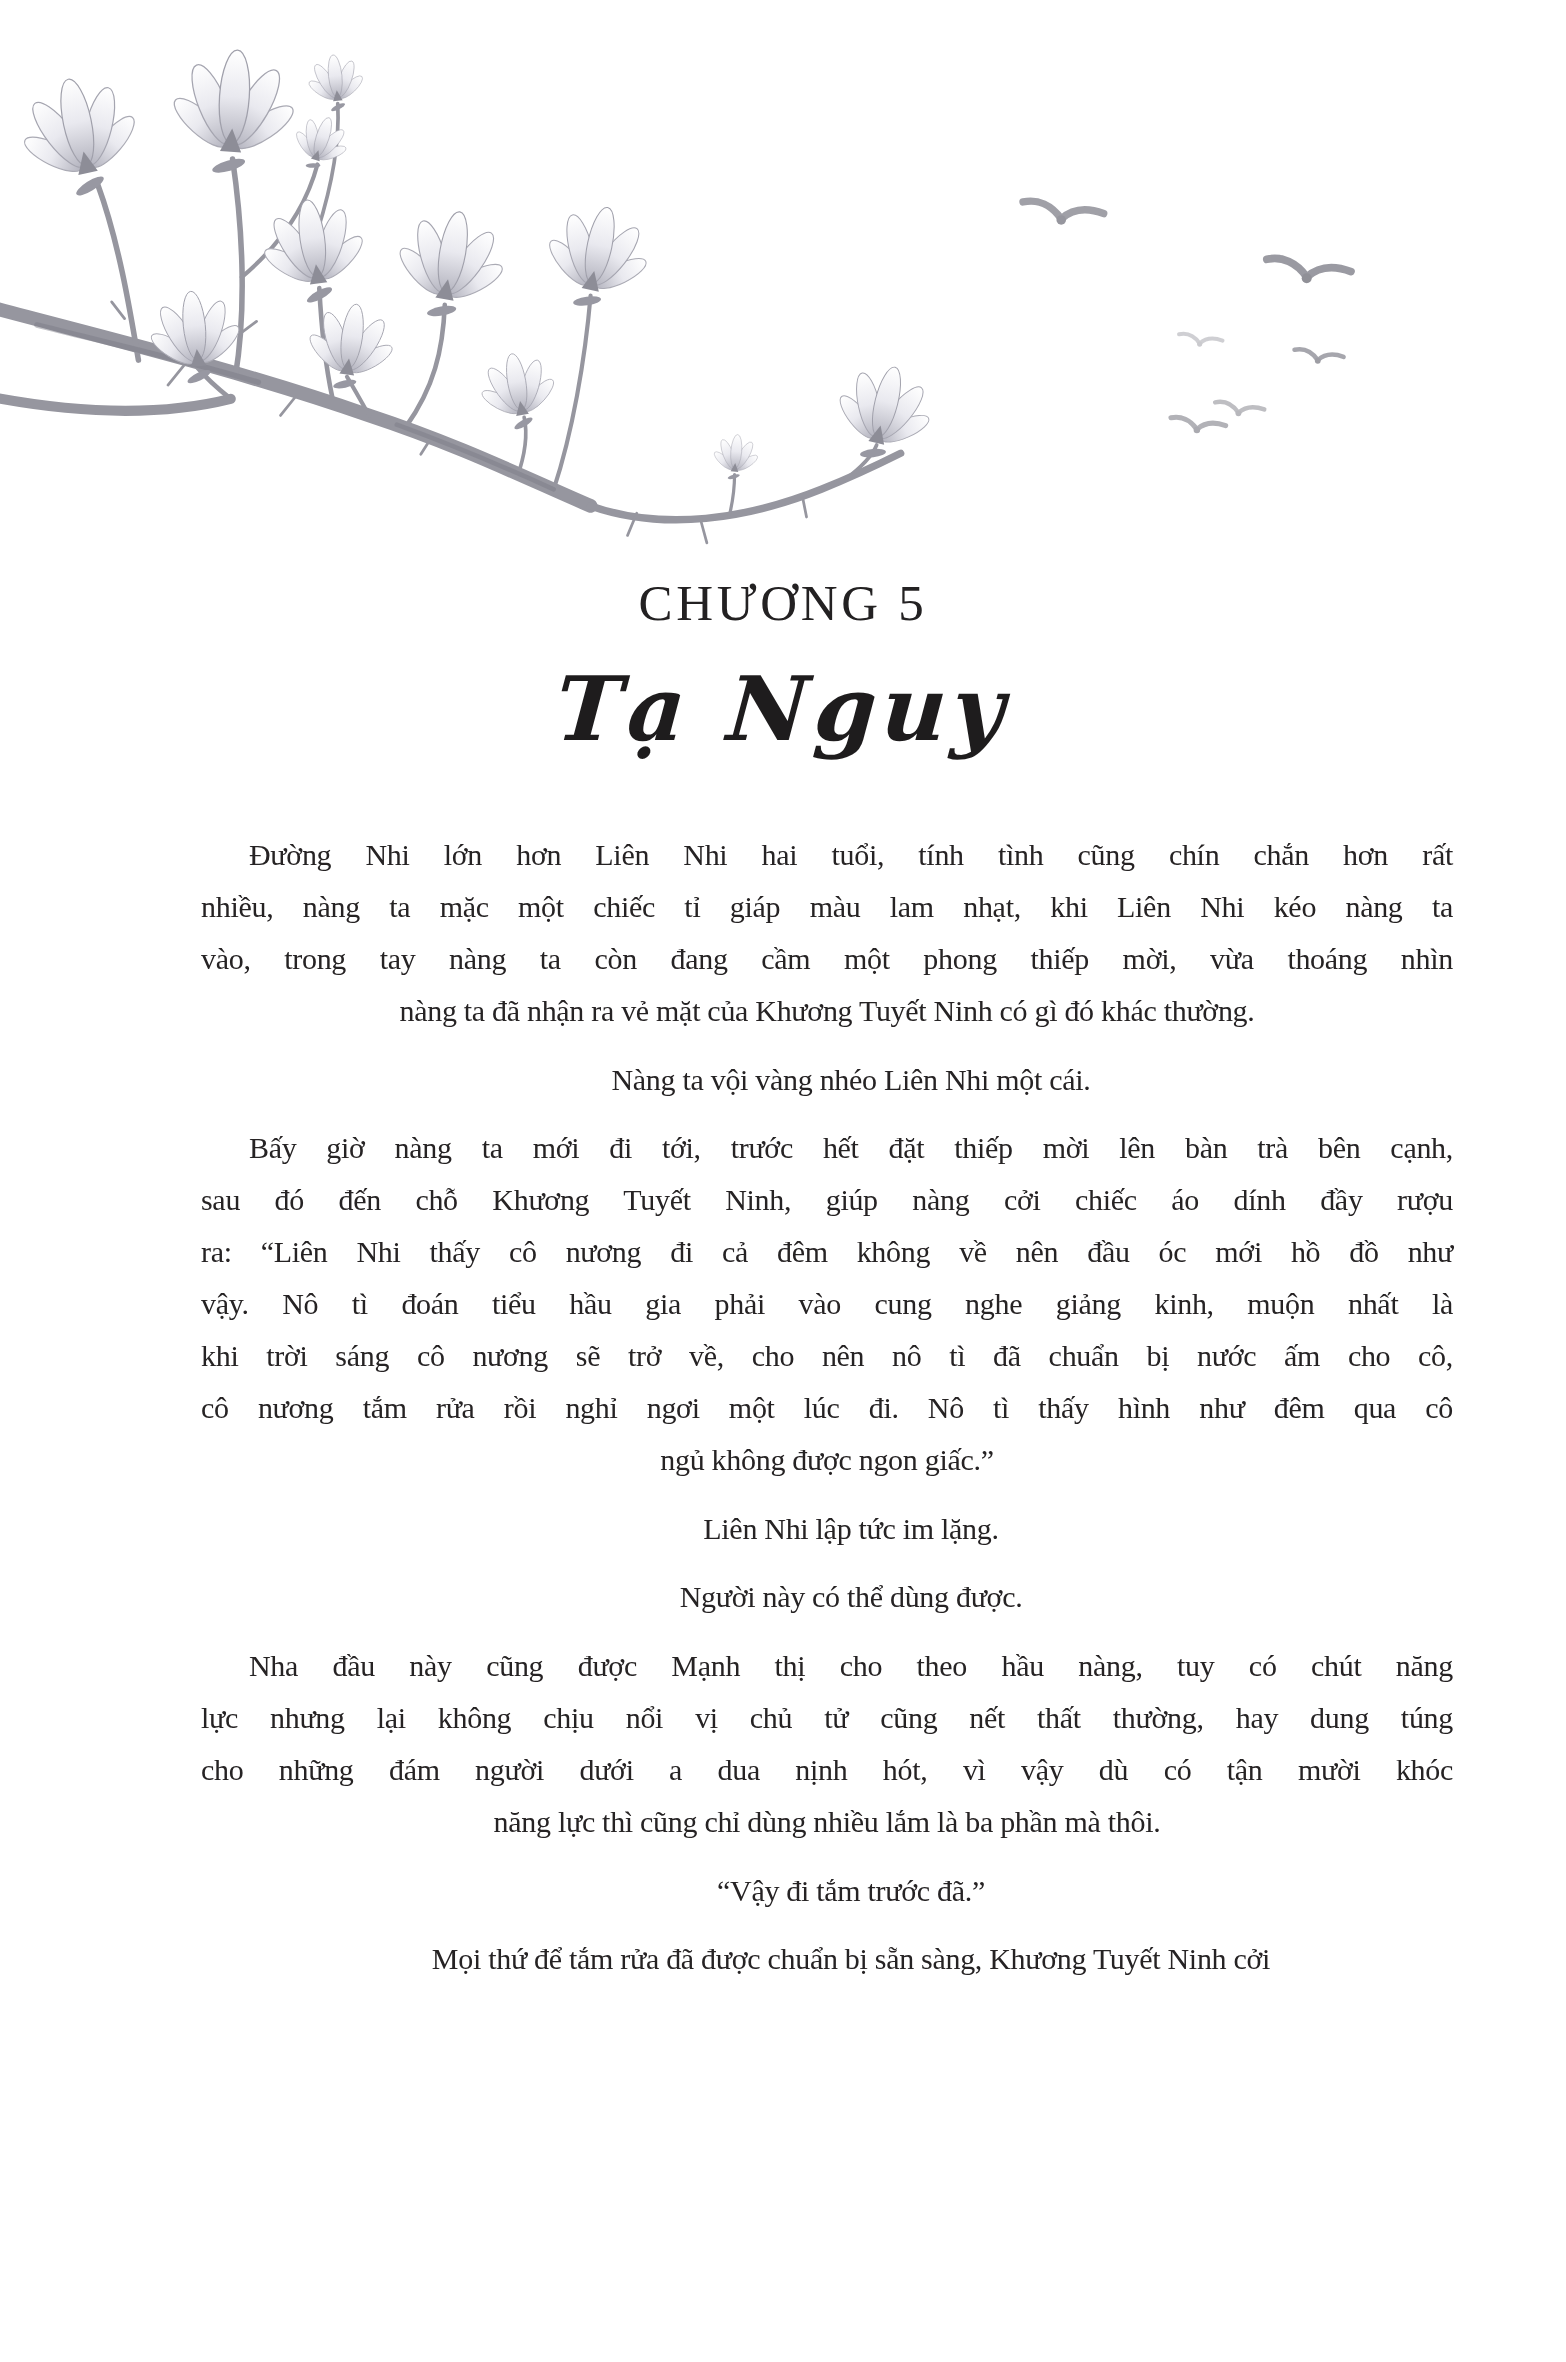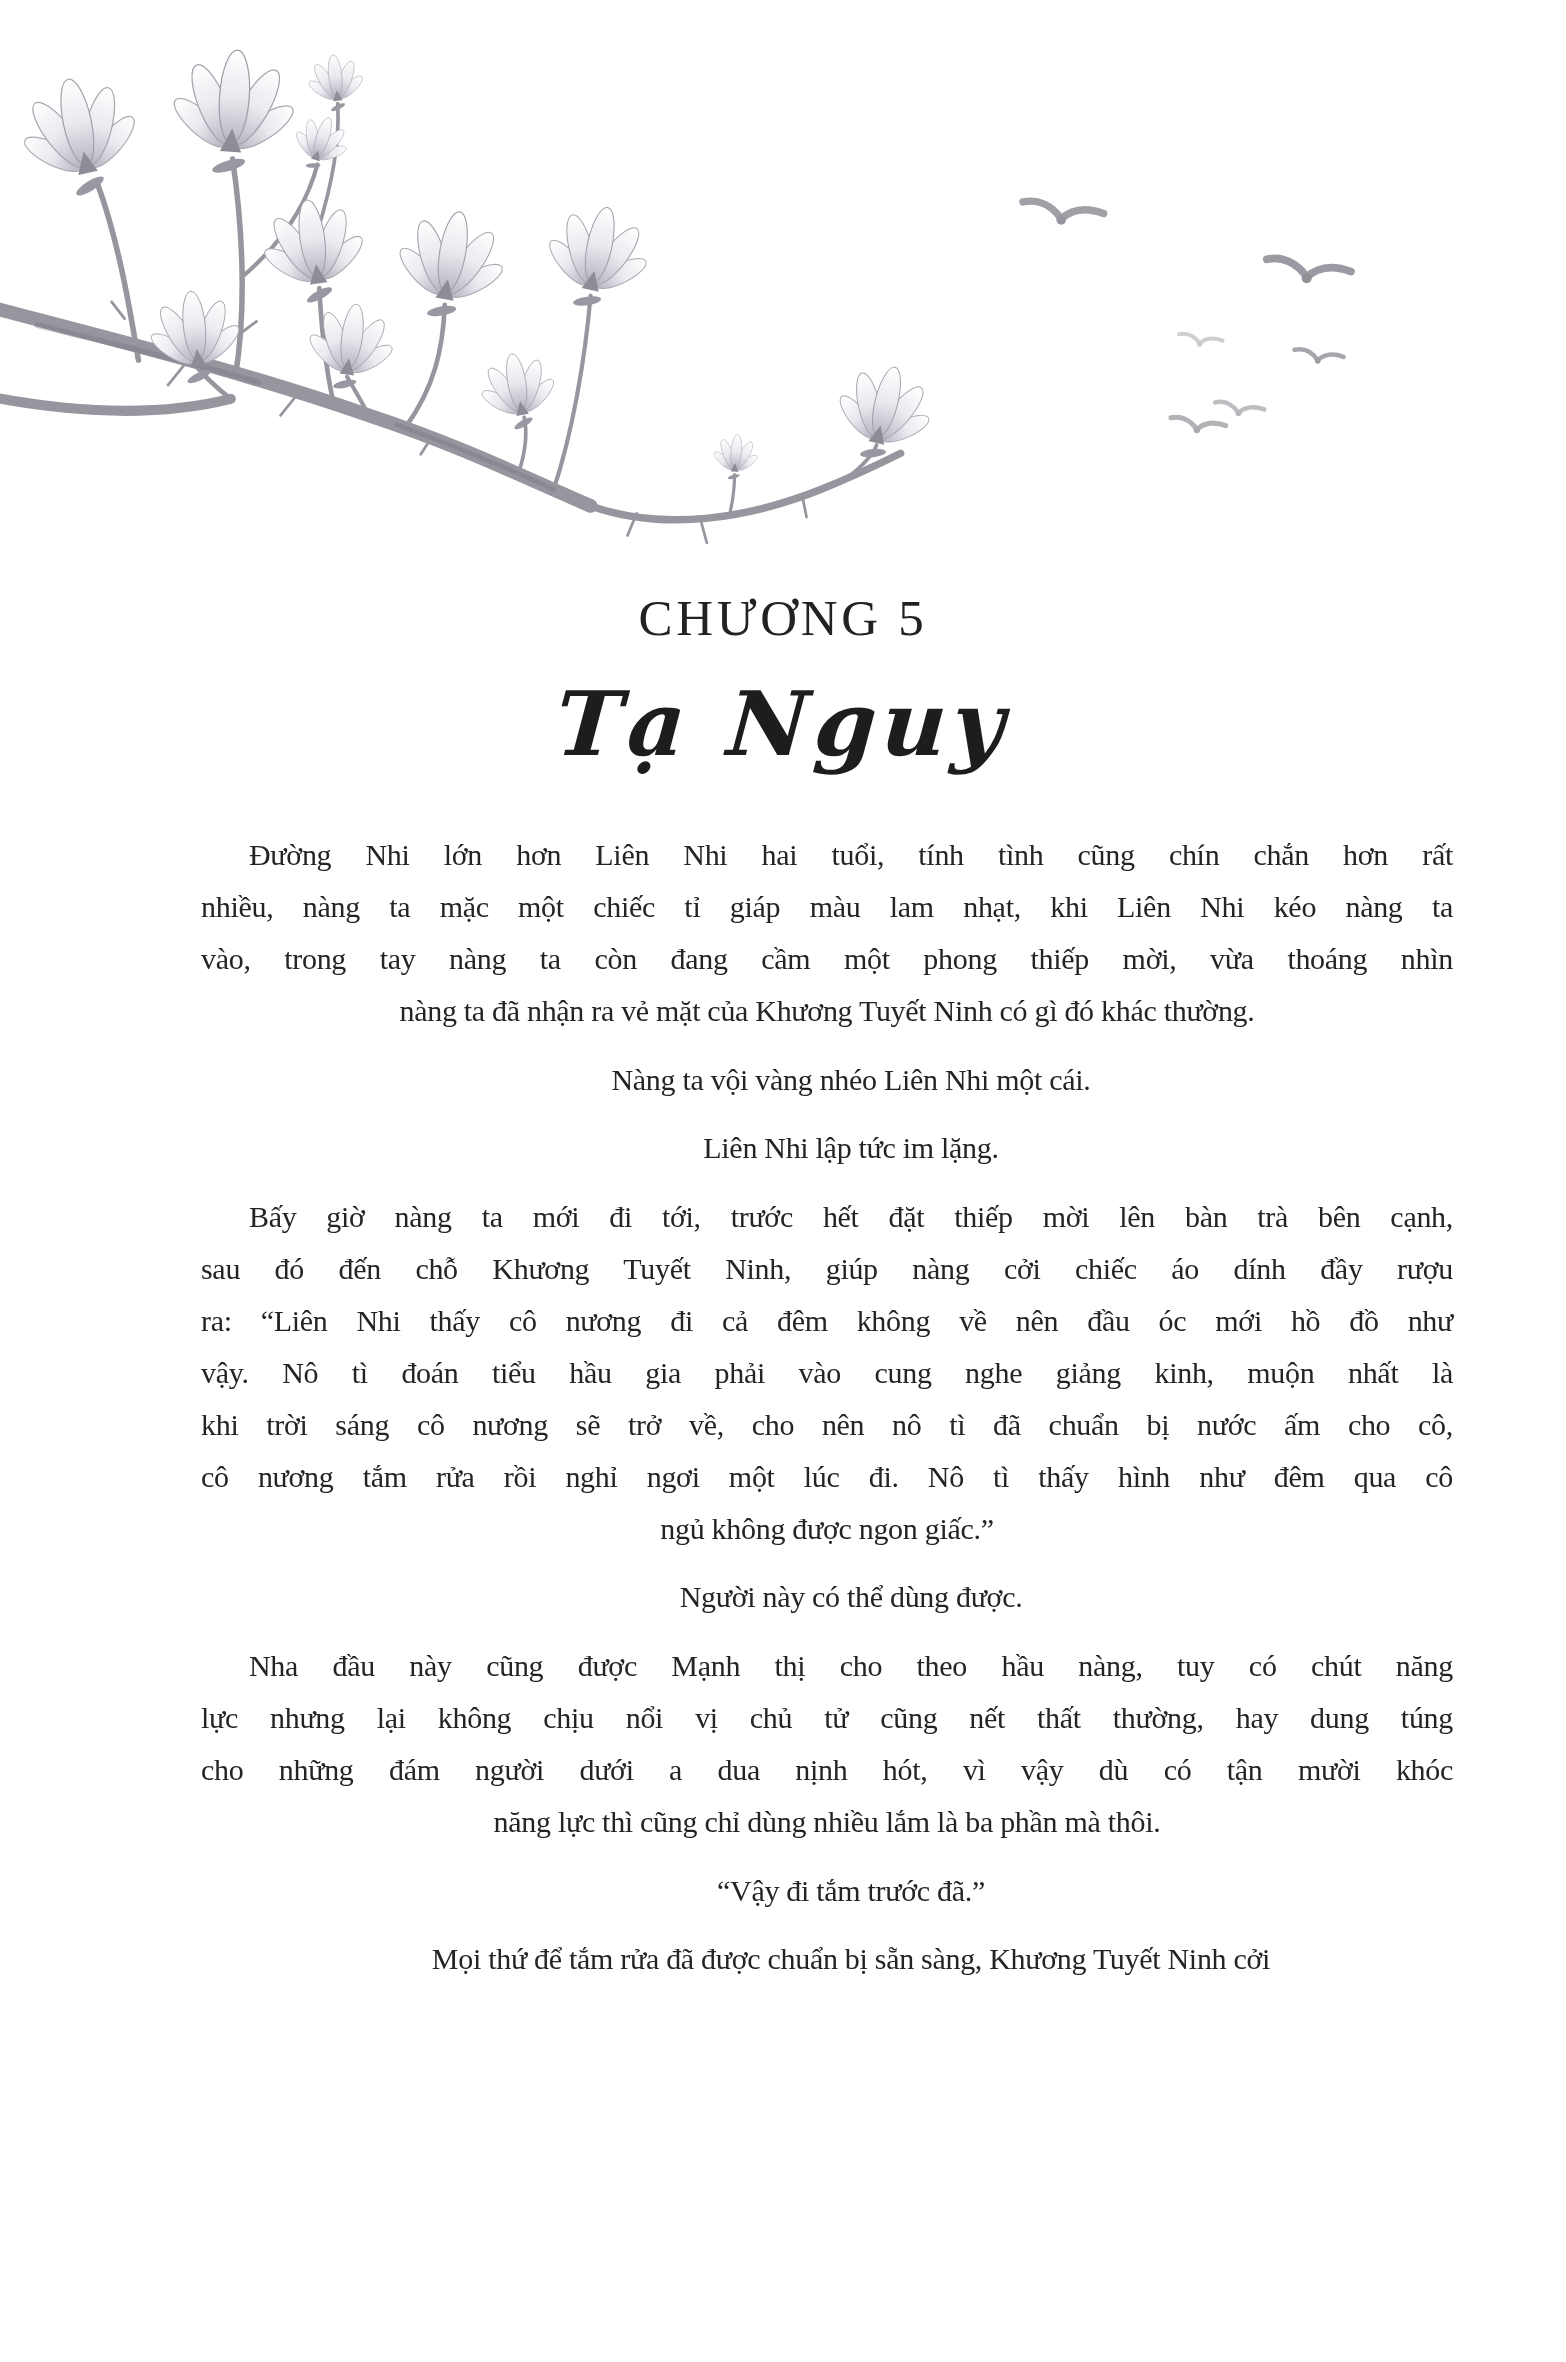--- a/index.html
+++ b/index.html
@@ -14,21 +14,21 @@
     position:absolute; top:0; left:0;
     width:1566px; height:591px;
     display:block;
   }
   .heading {
     position:absolute;
     top:574px; left:0; width:1566px;
     text-align:center;
   }
   .chapter-label {
-    margin:15px;
+    margin:0;
     font-family:"Liberation Serif", serif;
     font-weight:400;
     font-size:51px;
     letter-spacing:3.7px;
     color:#232122;
   }
   .chapter-title {
     margin-top:24px;
     font-family:"DejaVu Serif", serif;
     font-style:italic;
@@ -146,30 +146,30 @@
       <p class="para">
         <span class="line jl">Đường Nhi lớn hơn Liên Nhi hai tuổi, tính tình cũng chín chắn hơn rất</span>
         <span class="line jl">nhiều, nàng ta mặc một chiếc tỉ giáp màu lam nhạt, khi Liên Nhi kéo nàng ta</span>
         <span class="line jl">vào, trong tay nàng ta còn đang cầm một phong thiếp mời, vừa thoáng nhìn</span>
         <span class="line">nàng ta đã nhận ra vẻ mặt của Khương Tuyết Ninh có gì đó khác thường.</span>
       </p>
       <p class="para">
         <span class="line">Nàng ta vội vàng nhéo Liên Nhi một cái.</span>
       </p>
       <p class="para">
-        <span class="line">Liên Nhi lập tức im lặng.</span>
-      </p>
-      <p class="para">
         <span class="line jl">Bấy giờ nàng ta mới đi tới, trước hết đặt thiếp mời lên bàn trà bên cạnh,</span>
         <span class="line jl">sau đó đến chỗ Khương Tuyết Ninh, giúp nàng cởi chiếc áo dính đầy rượu</span>
         <span class="line jl">ra: “Liên Nhi thấy cô nương đi cả đêm không về nên đầu óc mới hồ đồ như</span>
         <span class="line jl">vậy. Nô tì đoán tiểu hầu gia phải vào cung nghe giảng kinh, muộn nhất là</span>
         <span class="line jl">khi trời sáng cô nương sẽ trở về, cho nên nô tì đã chuẩn bị nước ấm cho cô,</span>
         <span class="line jl">cô nương tắm rửa rồi nghỉ ngơi một lúc đi. Nô tì thấy hình như đêm qua cô</span>
         <span class="line">ngủ không được ngon giấc.”</span>
+      </p>
+      <p class="para">
+        <span class="line">Liên Nhi lập tức im lặng.</span>
       </p>
       <p class="para">
         <span class="line">Người này có thể dùng được.</span>
       </p>
       <p class="para">
         <span class="line jl">Nha đầu này cũng được Mạnh thị cho theo hầu nàng, tuy có chút năng</span>
         <span class="line jl">lực nhưng lại không chịu nổi vị chủ tử cũng nết thất thường, hay dung túng</span>
         <span class="line jl">cho những đám người dưới a dua nịnh hót, vì vậy dù có tận mười khóc</span>
         <span class="line">năng lực thì cũng chỉ dùng nhiều lắm là ba phần mà thôi.</span>
       </p>

